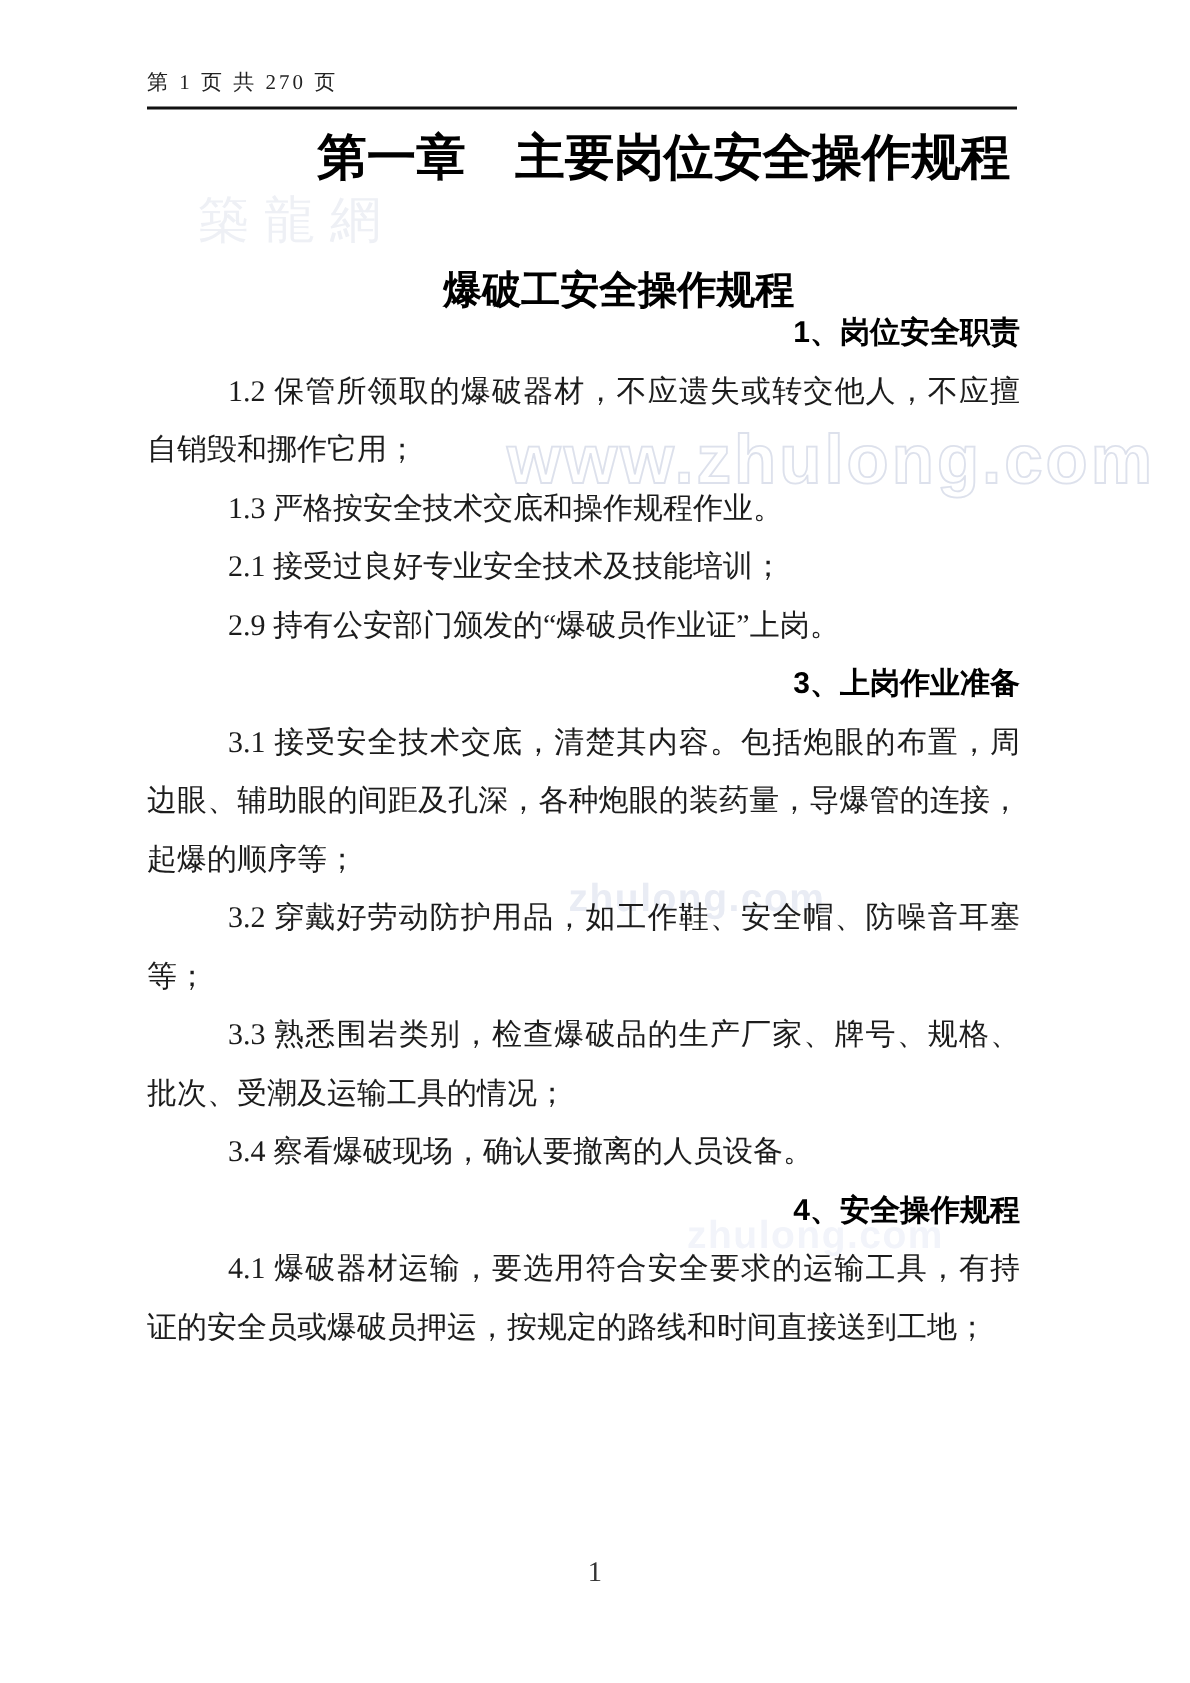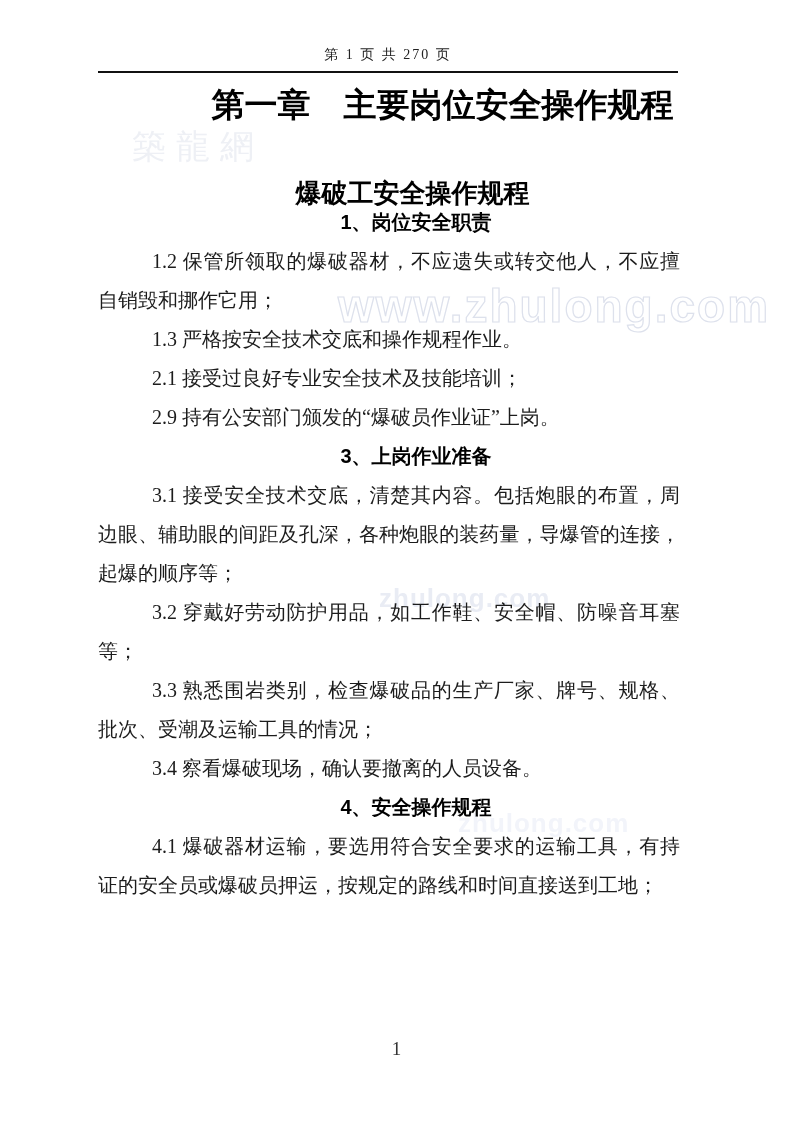--- a/index.html
+++ b/index.html
@@ -14,21 +14,21 @@
     background: #ffffff;
     overflow: hidden;
     font-family: "Liberation Serif", "DejaVu Serif", serif;
     color: #1c1c1c;
   }
   .page-header {
     position: absolute;
     top: 46px;
     left: 98px;
     width: 580px;
-    text-align: center;
+    text-align: left;
     font-size: 14px;
     letter-spacing: 2px;
     color: #222222;
     font-family: "Liberation Serif", "DejaVu Serif", serif;
   }
   .header-rule {
     position: absolute;
     top: 71px;
     left: 98px;
     width: 580px;
@@ -72,21 +72,21 @@
     margin: 0;
     font-size: 20px;
     line-height: 39px;
     text-indent: 54px;
     text-align: justify;
     color: #1c1c1c;
   }
   .doc-body p.block.heading {
     font-family: "Liberation Sans", "DejaVu Sans", sans-serif;
     font-weight: bold;
-    text-align: center;
+    text-align: right;
     color: #000000;
   }
   .page-footer {
     position: absolute;
     top: 1038px;
     left: 0;
     width: 793px;
     text-align: center;
     font-size: 19px;
     color: #333333;

